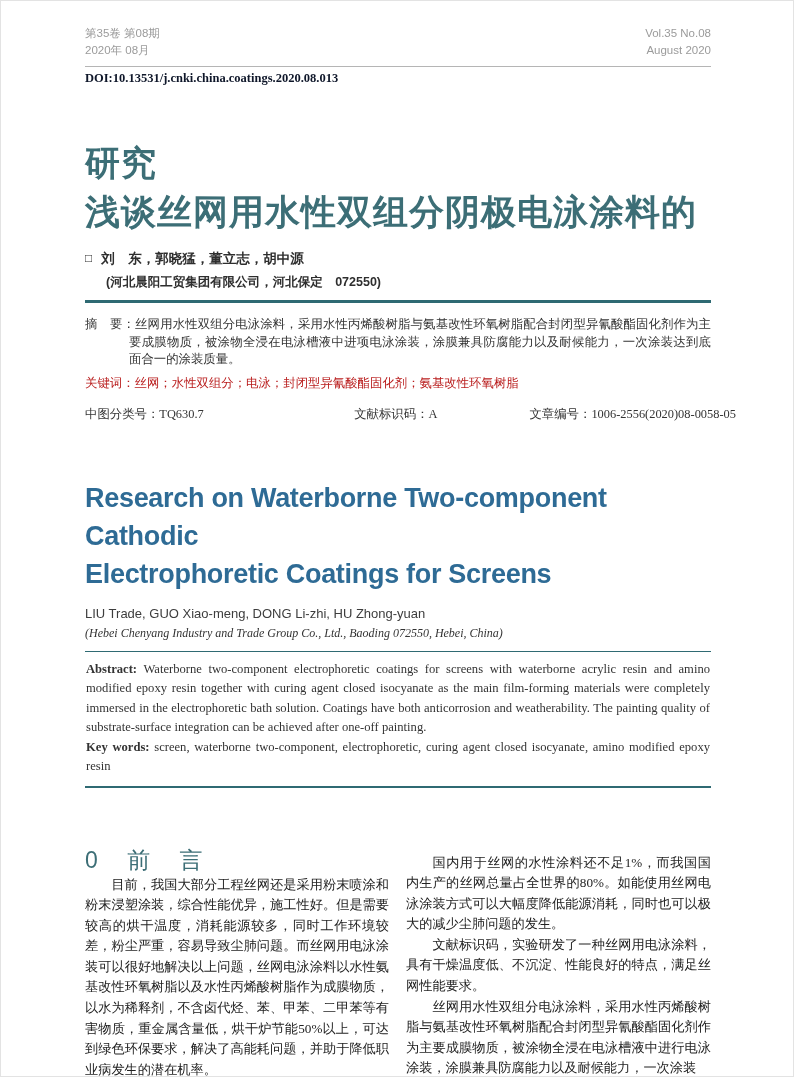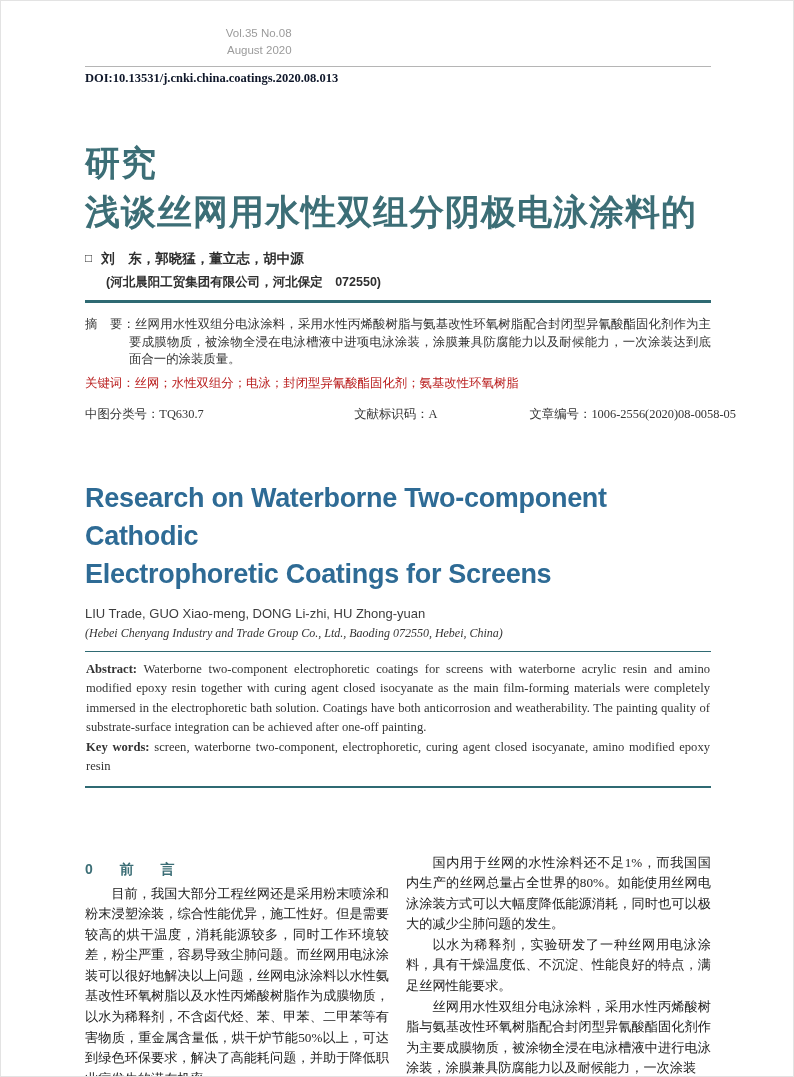--- a/index.html
+++ b/index.html
@@ -49,29 +49,33 @@
   .authors-en{margin-top:13px;font-size:13px;color:#3d3d3d;}
   .affil-en{margin-top:5px;font-family:"Liberation Serif", serif;font-style:italic;font-size:12px;color:#333;}
   .en-abs-block{margin-top:10px;border-top:1.5px solid var(--rule-teal);border-bottom:2.5px solid var(--rule-teal);padding:8px 1px 9px;}
   .abs-en{font-family:"Liberation Serif", serif;font-size:12.6px;line-height:19.5px;text-align:justify;color:#333;}
   .abs-en .lbl{font-weight:bold;}
   .kw-en{margin-top:0px;}
   
   .columns{margin-top:60px;display:flex;gap:17px;}
   .col-left{width:304px;}
   .col-right{flex:1;padding-top:5px;}
-  .section-heading{color:var(--title-teal);font-weight:bold;font-size:14px;line-height:24px;word-spacing:13px;letter-spacing:5px;margin-bottom:3px;margin-top:9px;}
+  .section-heading{color:var(--title-teal);font-weight:normal;font-size:23px;line-height:24px;word-spacing:13px;letter-spacing:5px;margin-bottom:3px;}
   .body-p{font-family:"Liberation Serif", serif;font-size:13.2px;line-height:20.6px;text-align:justify;text-indent:2em;color:#222;}
 </style>
 </head>
 <body>
 
 <div class="page">
 
   <div class="jheader">
+    <div class="col-l">
+      <div>第35卷 第08期</div>
+      <div>2020年 08月</div>
+    </div>
     <div class="col-r">
       <div>Vol.35 No.08</div>
       <div>August 2020</div>
     </div>
   </div>
   <hr class="header-rule">
   <div class="doi">DOI:10.13531/j.cnki.china.coatings.2020.08.013</div>
 
   <div class="title-cn">
     <div>研究</div>
@@ -105,18 +109,18 @@
     <p class="abs-en kw-en"><span class="lbl">Key words:</span><span> screen, waterborne two-component, electrophoretic, curing agent closed isocyanate, amino modified epoxy resin</span></p>
   </div>
 
   <div class="columns">
     <div class="col-left">
       <div class="section-heading">0 前 言</div>
       <p class="body-p">目前，我国大部分工程丝网还是采用粉末喷涂和粉末浸塑涂装，综合性能优异，施工性好。但是需要较高的烘干温度，消耗能源较多，同时工作环境较差，粉尘严重，容易导致尘肺问题。而丝网用电泳涂装可以很好地解决以上问题，丝网电泳涂料以水性氨基改性环氧树脂以及水性丙烯酸树脂作为成膜物质，以水为稀释剂，不含卤代烃、苯、甲苯、二甲苯等有害物质，重金属含量低，烘干炉节能50%以上，可达到绿色环保要求，解决了高能耗问题，并助于降低职业病发生的潜在机率。</p>
     </div>
     <div class="col-right">
       <p class="body-p">国内用于丝网的水性涂料还不足1%，而我国国内生产的丝网总量占全世界的80%。如能使用丝网电泳涂装方式可以大幅度降低能源消耗，同时也可以极大的减少尘肺问题的发生。</p>
-      <p class="body-p">以水为稀释剂，实验研发了一种丝网用电泳涂料，具有干燥温度低、不沉淀、性能良好的特点，满足丝网性能要求。</p>
+      <p class="body-p">文献标识码，实验研发了一种丝网用电泳涂料，具有干燥温度低、不沉淀、性能良好的特点，满足丝网性能要求。</p>
       <p class="body-p">丝网用水性双组分电泳涂料，采用水性丙烯酸树脂与氨基改性环氧树脂配合封闭型异氰酸酯固化剂作为主要成膜物质，被涂物全浸在电泳槽液中进行电泳涂装，涂膜兼具防腐能力以及耐候能力，一次涂装</p>
     </div>
   </div>
 
 </div>
 
 </body></html>

